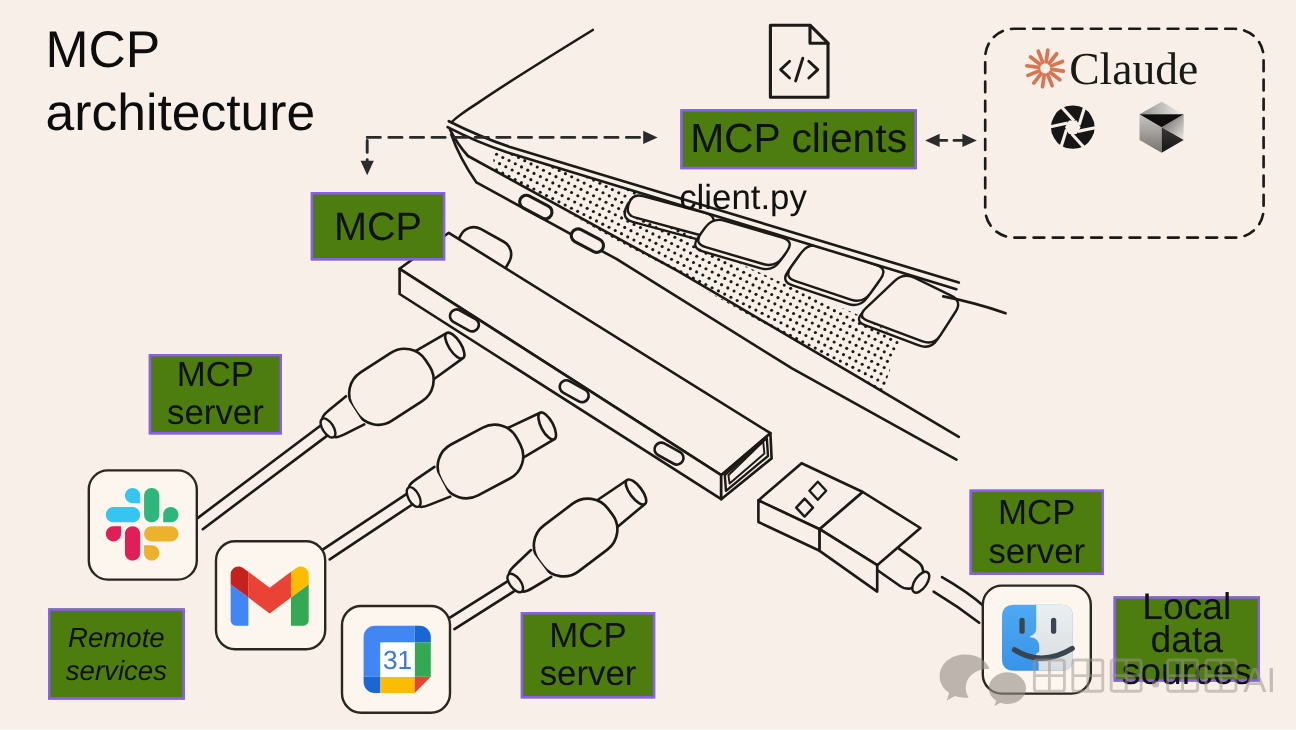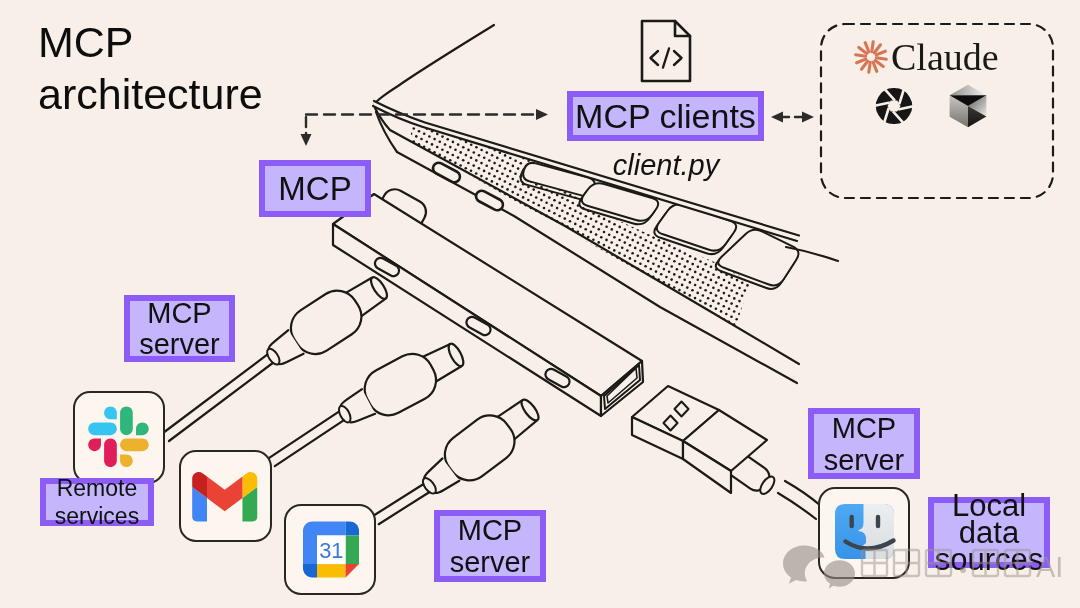--- a/index.html
+++ b/index.html
@@ -1,18 +1,18 @@
 <!DOCTYPE html>
 <html><head>
 <meta charset="utf-8">
 <style>
   html,body{margin:0;padding:0;}
   #page{position:relative;width:1080px;height:608px;background:#f8f0e8;overflow:hidden;
     font-family:"Liberation Sans",sans-serif;}
-  .box{position:absolute;border:6px solid #8b5cf6;background:#c4b5fd;
+  .box{position:absolute;border:2px solid #8b5cf6;background:#4d7c0f;
     display:flex;align-items:center;justify-content:center;text-align:center;
     color:#111;box-sizing:border-box;}
   #title{position:absolute;left:38px;top:16px;font-size:43px;line-height:52px;color:#0d0d0d;}
   svg.lay{position:absolute;left:0;top:0;}
 </style>
 </head>
 <body>
 <div id="page">
   <svg class="lay" width="1080" height="608" viewBox="0 0 1080 608" fill="none" stroke-linecap="round" stroke-linejoin="round">
 <path d="M494,25 C455,49 415,74 398,86 Q373,102 374,106" stroke="#1c1a17" stroke-width="2.2"></path>
@@ -1270,23 +1270,23 @@
         </defs>
 <path d="M10,0 L49,0 Q59,0 59,10 L59,45 Q59,55 49,55 L10,55 Q0,55 0,45 L0,10 Q0,0 10,0 Z" fill="url(#fb)"></path>
 <path d="M28.5,0 L49,0 Q59,0 59,10 L59,45 Q59,55 49,55 L30.5,55 L30.5,48.5 Q30.5,44 28,41.5 L31,39 L31,35 Q31,27.5 23.5,27 L23.5,26 Q28.5,25 28.5,19 Z" fill="url(#fg)"></path>
 <path d="M16.7,13 L16.7,22 M43,13 L43,22" stroke="#3a4550" stroke-width="4.4" stroke-linecap="round"></path>
 <path d="M10.5,37.5 Q33,52 58.5,36.5" stroke="#3a4550" stroke-width="4.4" fill="none"></path>
 </g>
   </svg>
   <div id="title">MCP<br>architecture</div>
   <div class="box" style="left:259px;top:160px;width:112px;height:57px;font-size:33px;">MCP</div>
   <div class="box" style="left:567px;top:91px;width:197px;height:50px;font-size:34px;">MCP clients</div>
-  <div style="position:absolute;left:566px;top:149px;width:200px;text-align:center;font-size:29px;color:#111;font-style:italic;">client.py</div>
+  <div style="position:absolute;left:566px;top:149px;width:200px;font-size:29px;color:#111;">client.py</div>
   <div class="box" style="left:124px;top:295px;width:111px;height:67px;font-size:29px;line-height:31px;">MCP<br>server</div>
-  <div class="box" style="left:40px;top:478px;width:114px;height:48px;font-size:23px;line-height:28px;">Remote<br>services</div>
+  <div class="box" style="left:40px;top:507px;width:114px;height:76px;font-size:23px;line-height:28px;font-style:italic;">Remote<br>services</div>
   <div class="box" style="left:434px;top:510px;width:112px;height:72px;font-size:29px;line-height:32px;">MCP<br>server</div>
   <div class="box" style="left:808px;top:408px;width:112px;height:71px;font-size:29px;line-height:32px;">MCP<br>server</div>
   <div class="box" style="left:928px;top:497px;width:122px;height:71px;font-size:31px;line-height:27px;">Local data<br>sources</div>
   <svg class="lay" width="1080" height="608" viewBox="0 0 1080 608" fill="none">
 <g opacity="0.6" fill="#968e86">
 <path d="M804,545.5 c-11.5,0 -21,8 -21,18 c0,5.8 3.2,10.6 8,13.9 l-2.1,6.3 l7,-3.7 c2.6,0.9 5.4,1.4 8.3,1.4 c1,0 2,-0.1 3,-0.2 c-1.5-2.3-2.4-5-2.4-7.9 c0-8.7 8.1-15.7 18-15.7 c0.6,0 1.2,0 1.8,0.1 c-2.1-7.2-10.3-12.2-20.6-12.2 z"></path>
 <path d="M824,573.5 c0,-7.3 6.9,-13.2 15.5,-13.2 s15.5,5.9 15.5,13.2 s-6.9,13.2 -15.5,13.2 c-2.1,0 -4.1,-0.35 -5.9,-1 l-4.9,2.6 l1.4,-4.5 c-3.7,-2.4 -6.1,-6.1 -6.1,-10.3 z"></path>
 </g>
 <g opacity="0.5" fill="none" stroke="#9d958d" stroke-width="2.4">
         <rect x="862" y="550" width="25" height="26" rx="2"></rect>

